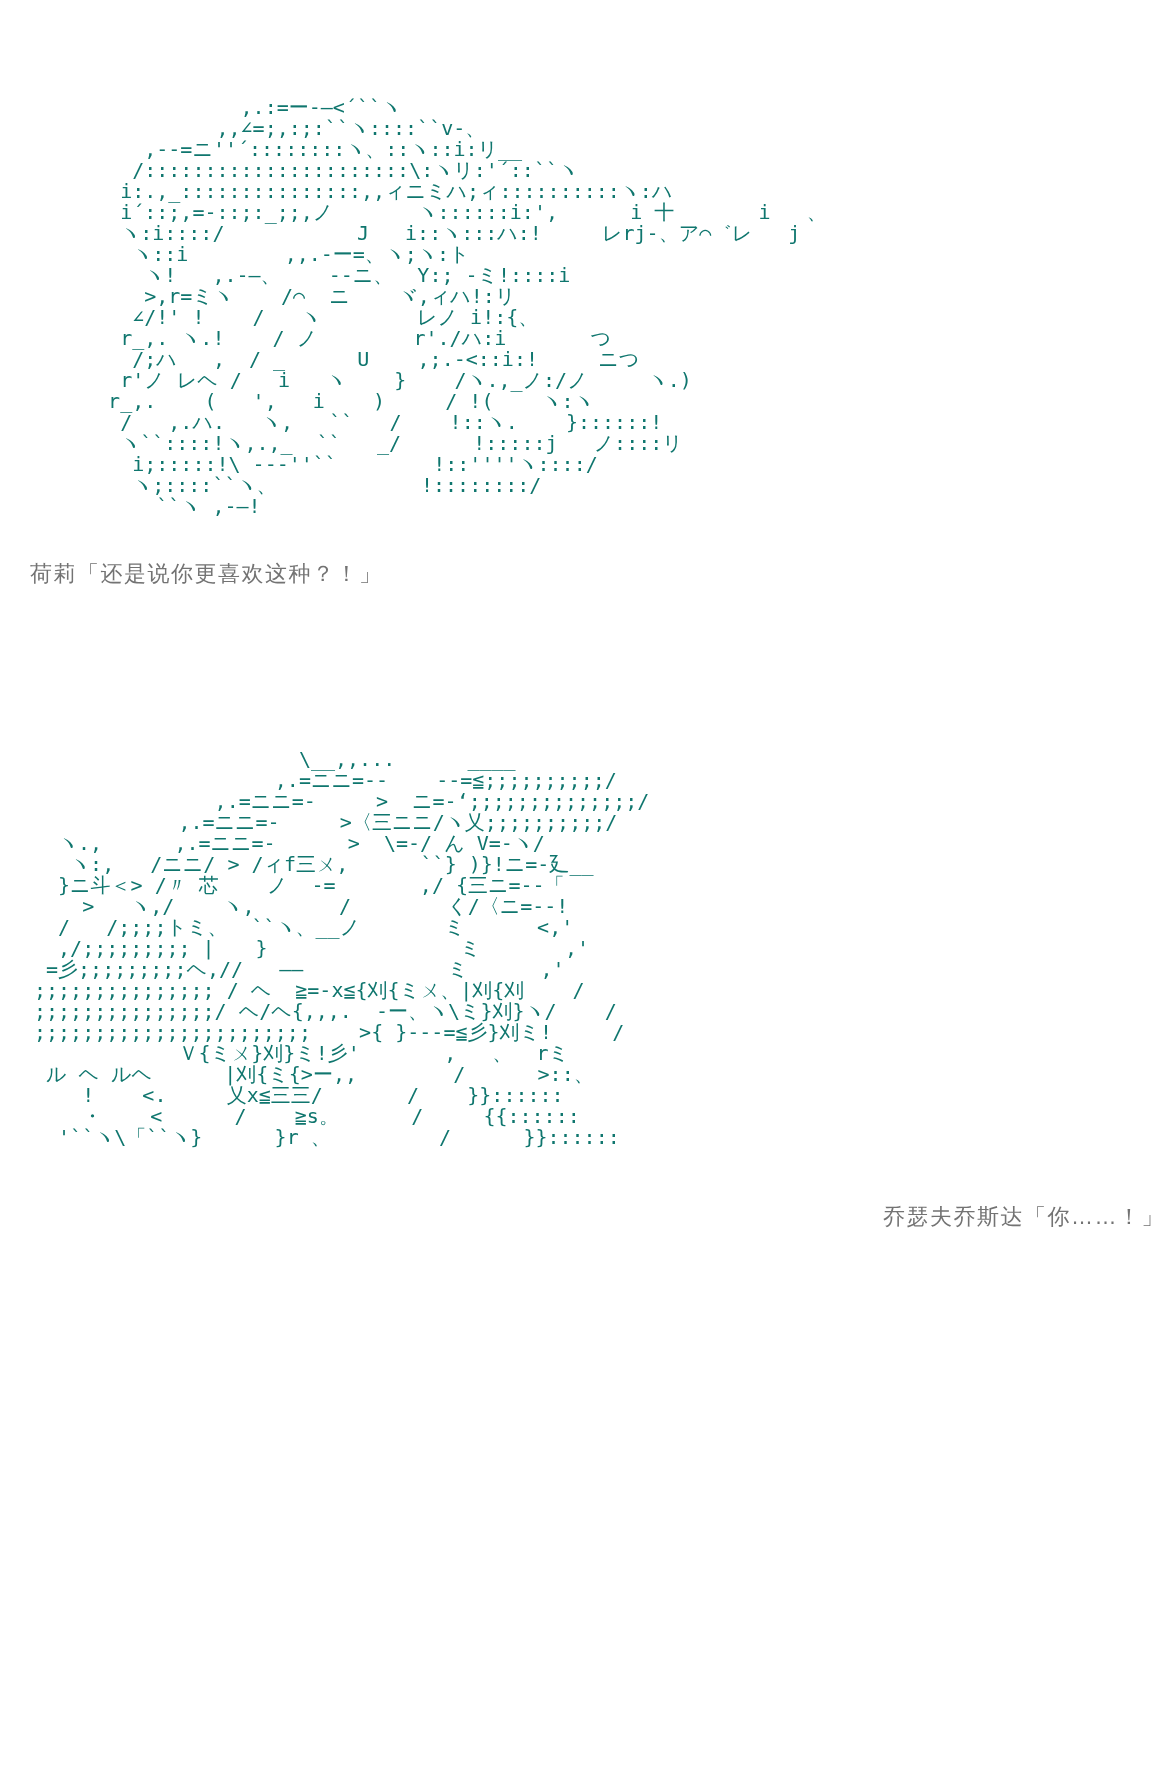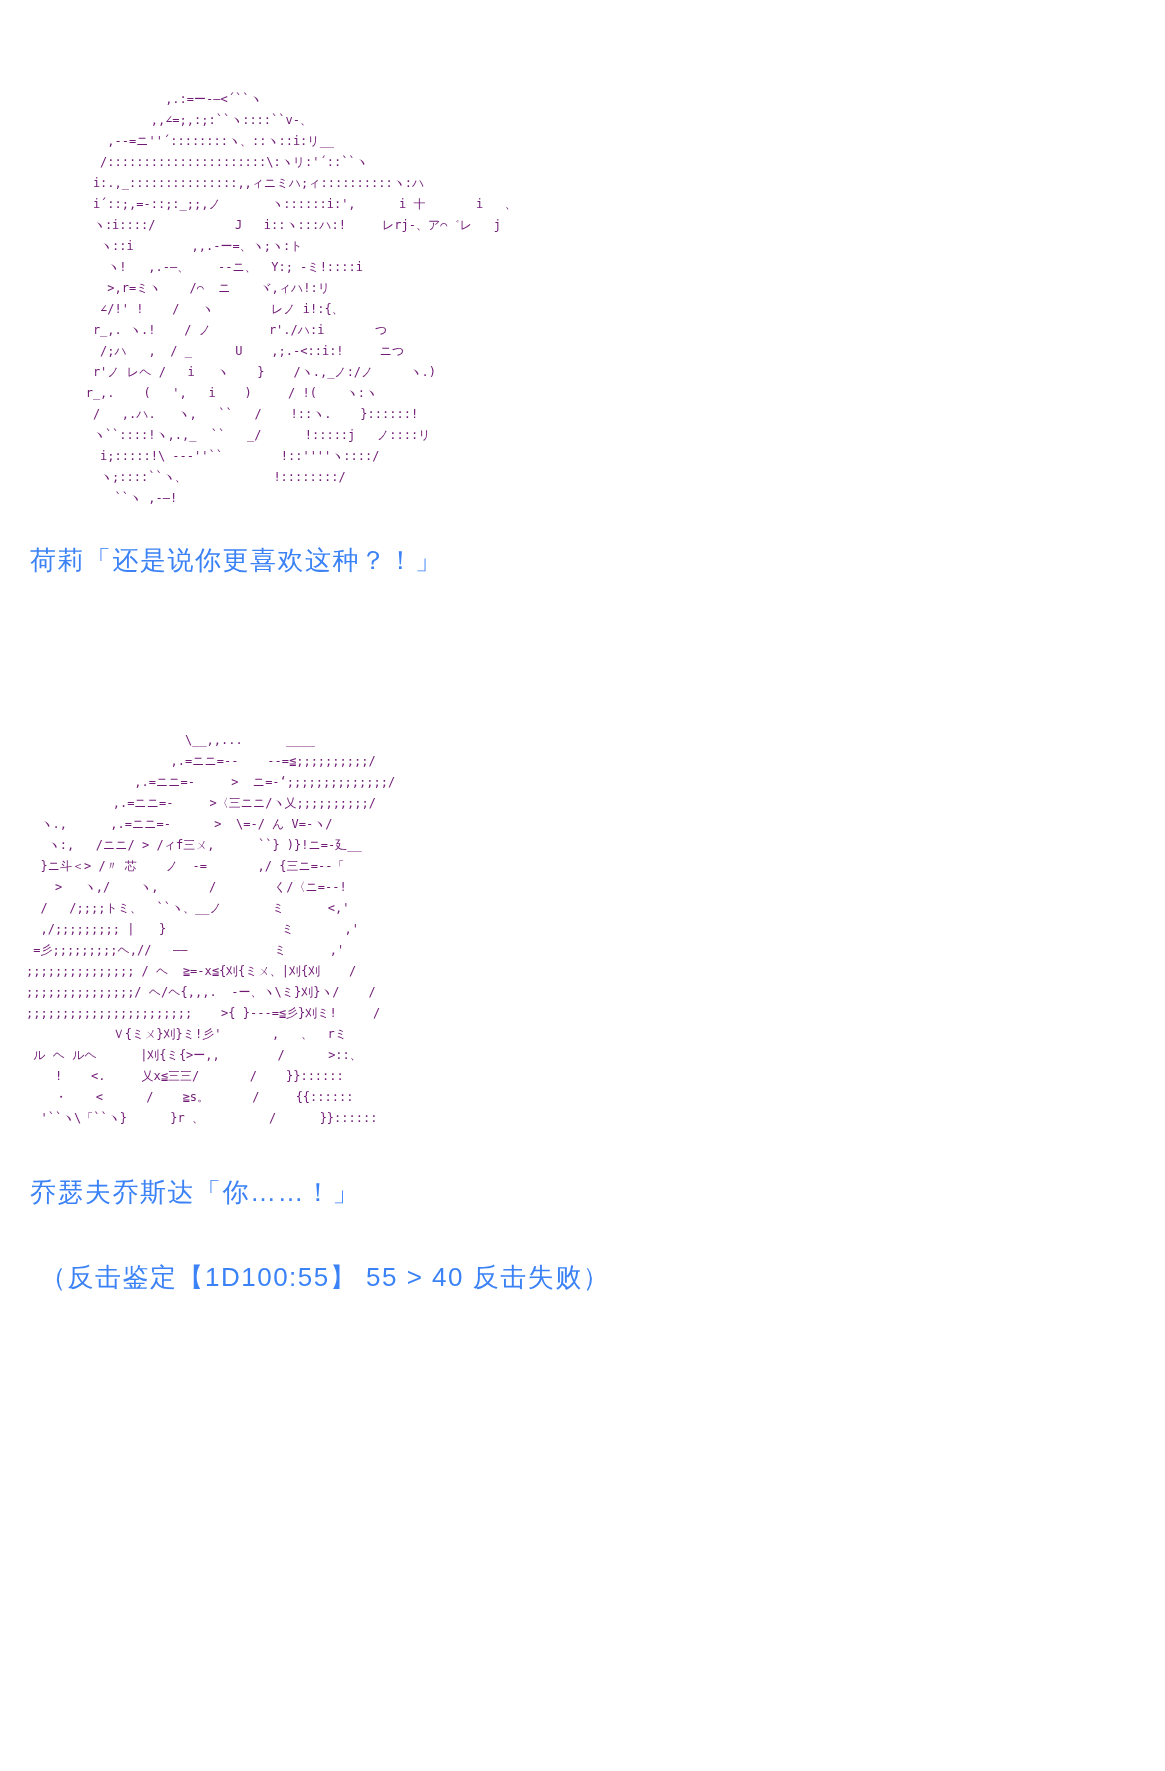--- a/index.html
+++ b/index.html
@@ -15,38 +15,38 @@
     overflow-x: hidden;
   }
   .page {
     position: relative;
     width: 100%;
     min-height: 1771px;
     background: #ffffff;
   }
   pre.aa {
     font-family: "DejaVu Sans Mono", monospace;
-    font-size: 12px;
+    font-size: 20px;
     line-height: 21px;
-    color: #701a75;
+    color: #0f766e;
     white-space: pre;
-    margin: 4px;
+    margin: 12px;
     letter-spacing: 0;
   }
   .caption {
     font-family: "Liberation Sans", sans-serif;
-    font-size: 26px;
-    color: #3b82f6;
+    font-size: 22px;
+    color: #737373;
     margin: 0;
     letter-spacing: 1.5px;
   }
   #aa1  { padding: 85px 0 0 60px; }
   #cap1 { padding: 30px 0 0 30px; }
   #aa2  { padding: 148px 3px 0 22px; }
-  #cap2 { padding: 42px 0 0 30px; }
+  #cap2 { padding: 42px 0 0 30px; text-align: right; }
   #roll { padding: 50px 0 0 40px; }
 </style>
 </head>
 <body>
 
 <div class="page">
 
   <pre id="aa1" class="aa">              ,.:=ー-―&lt;´``ヽ
             ,,∠=;,:;:``ヽ::::``v-、
       ,--=ニ''´::::::::ヽ、::ヽ::i:リ__
@@ -85,15 +85,14 @@
 ;;;;;;;;;;;;;;;/ ヘ/ヘ{,,,.  -ー、ヽ\ミ}刈}ヽ/    /
 ;;;;;;;;;;;;;;;;;;;;;;;    &gt;{ }---=≦彡}刈ミ!     /
             Ｖ{ミㄨ}刈}ミ!彡'       ,   、  rミ
  ル ヘ ルヘ      |刈{ミ{&gt;ー,,        /      &gt;::、
     !    &lt;.     乂x≦三三/       /    }}::::::
     ・    &lt;      /    ≧s。      /     {{::::::
   '``ヽ\「``ヽ}      }r 、         /      }}::::::</pre>
 
   <p id="cap2" class="caption">乔瑟夫乔斯达「你……！」</p>
 
-  <p id="roll" class="caption">（反击鉴定【1D100:55】 55 &gt; 40 反击失败）</p>
 
 </div>
 
 </body></html>

